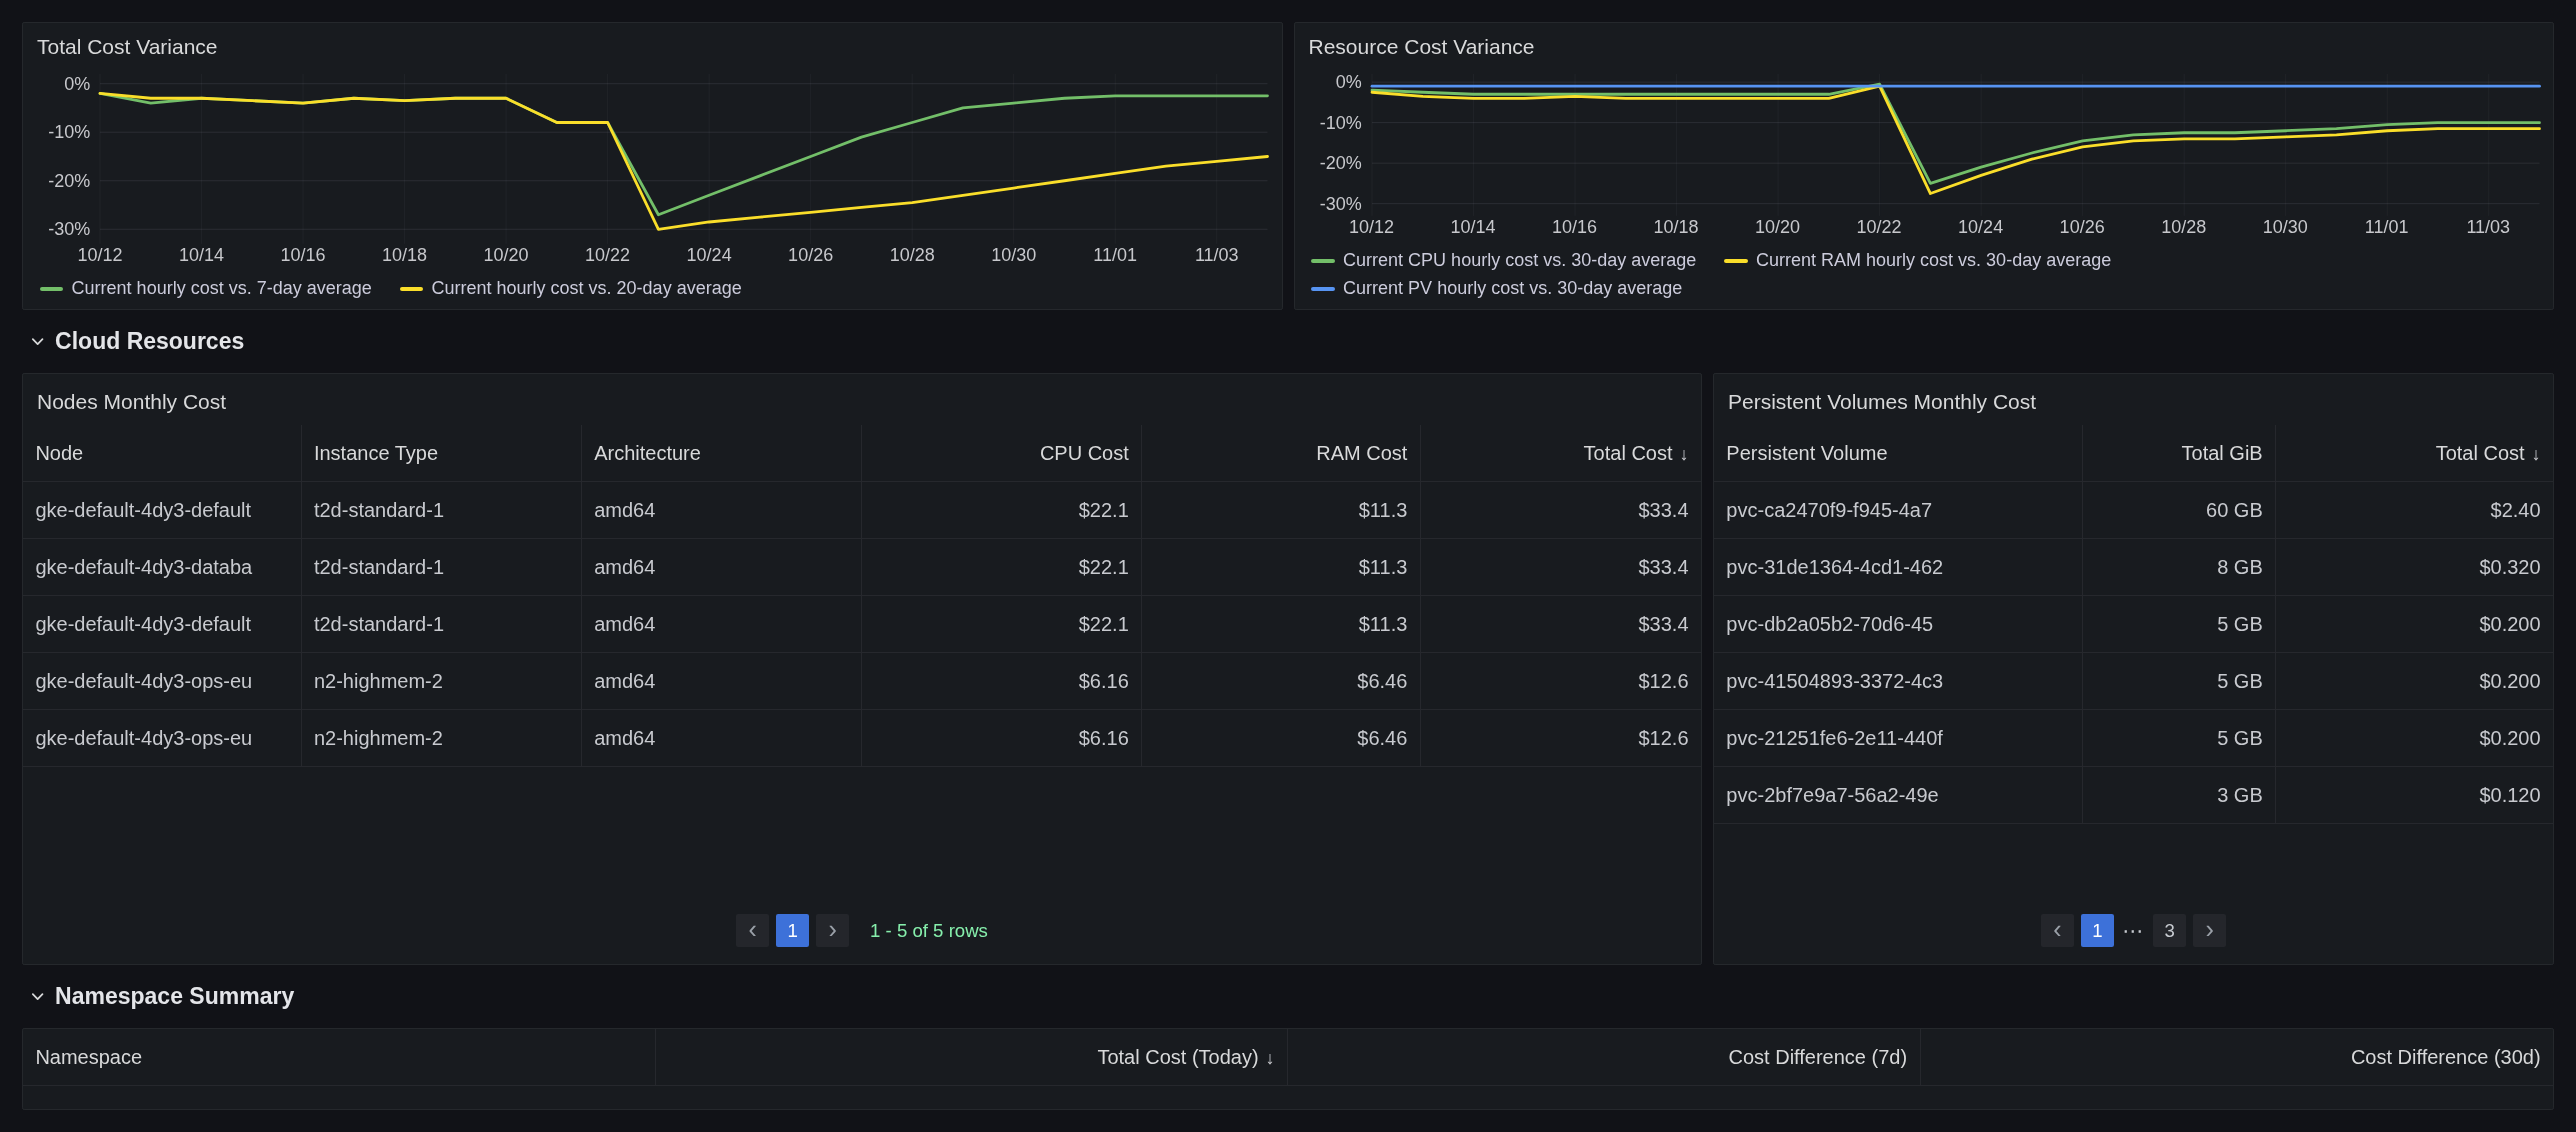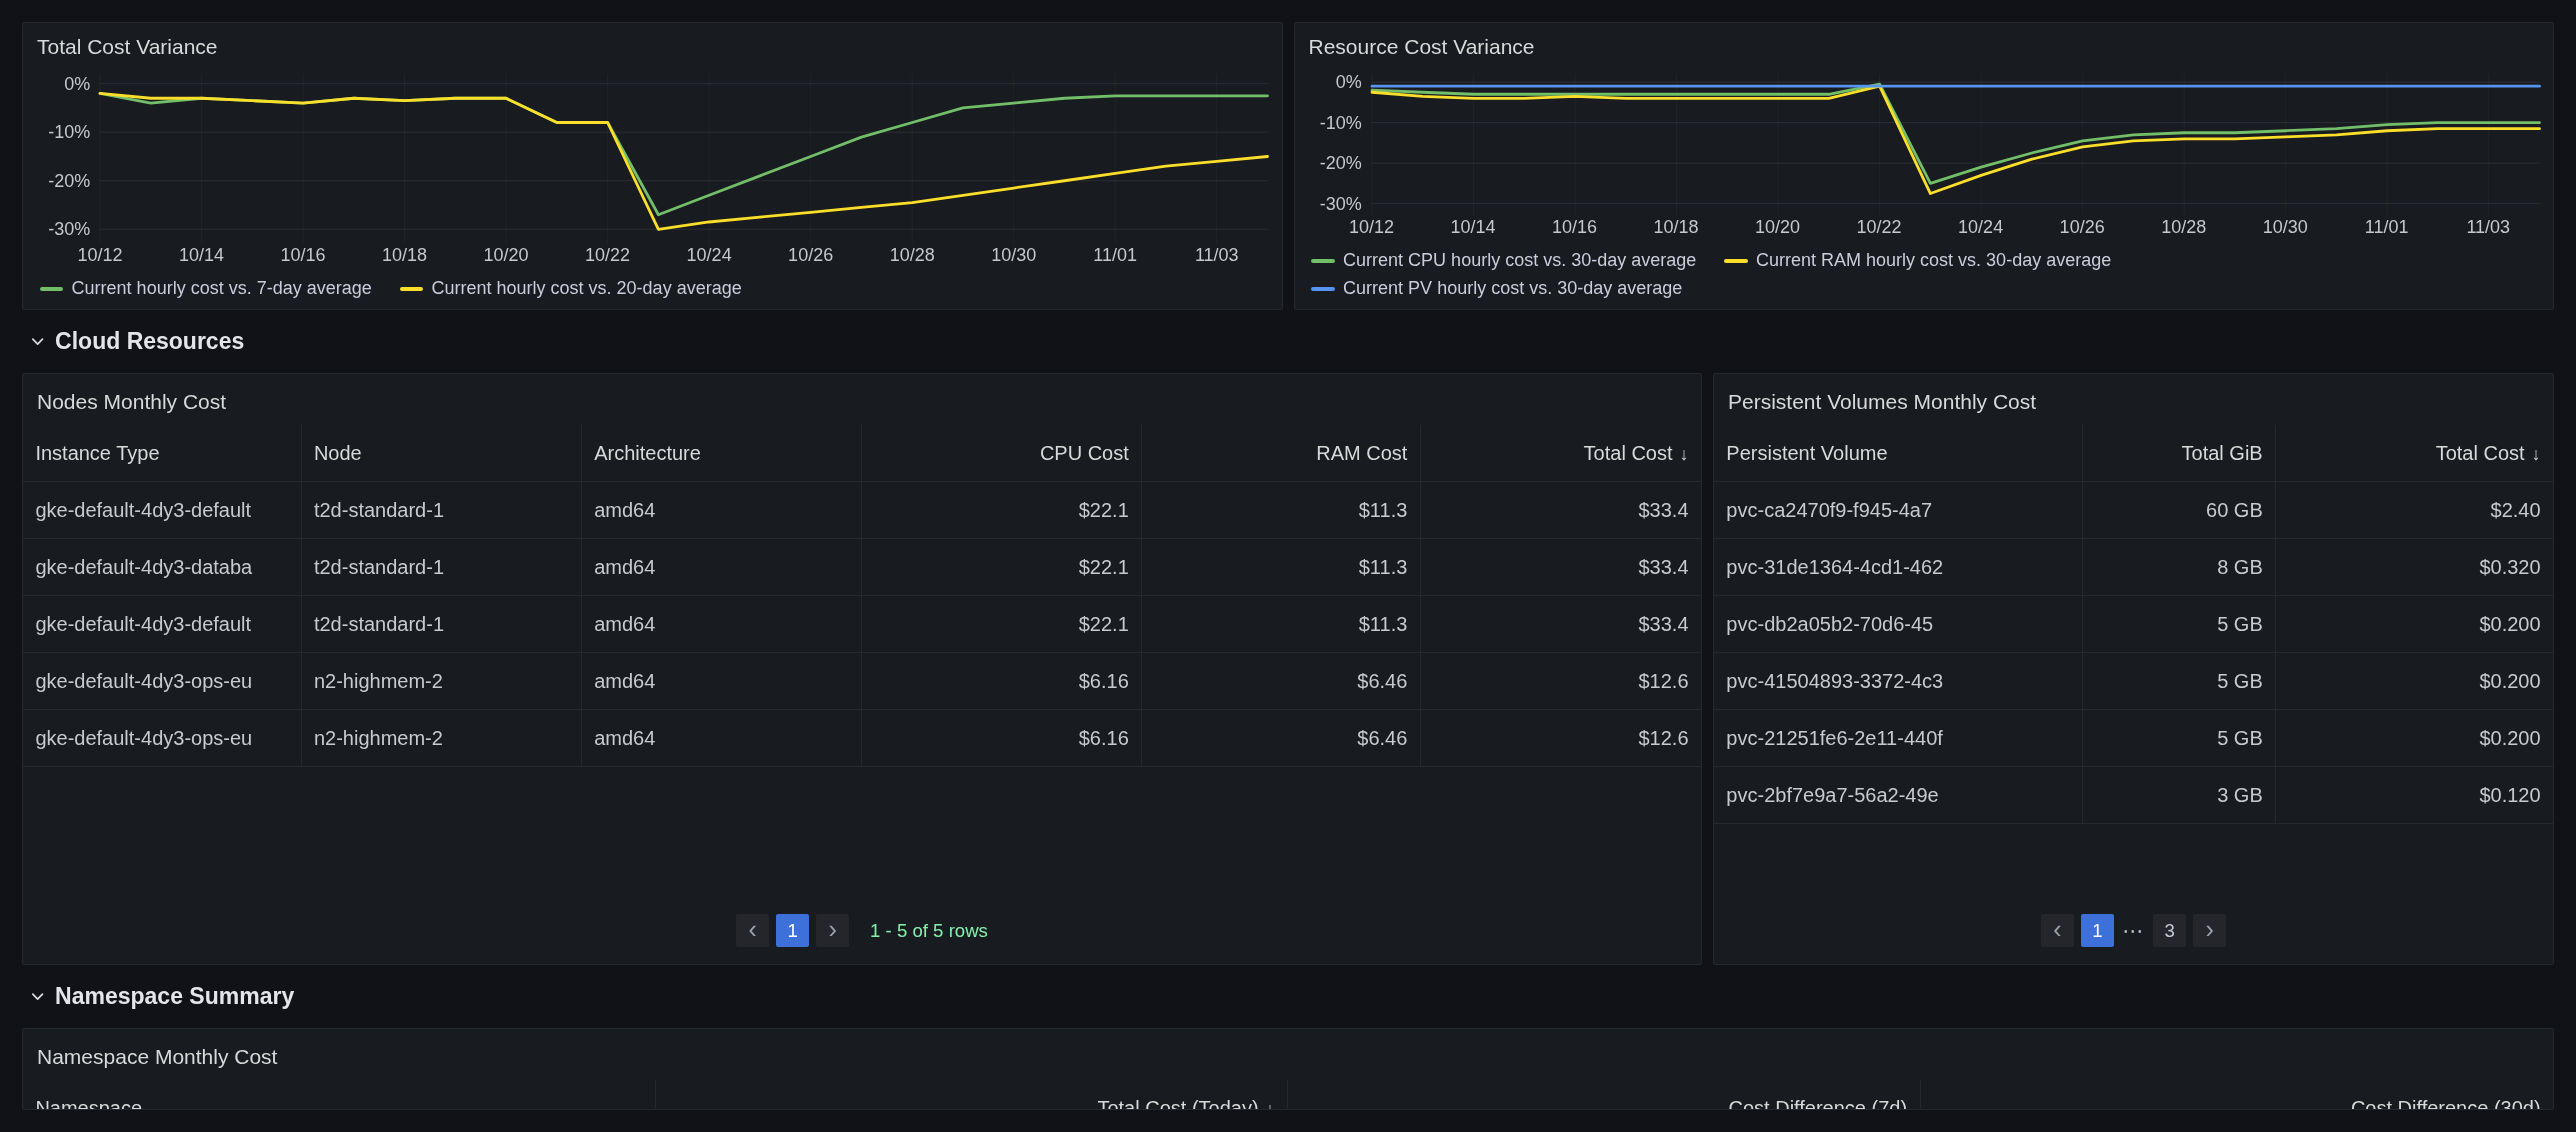--- a/index.html
+++ b/index.html
@@ -209,22 +209,22 @@
           <path d="M6 9 L12 15 L18 9" fill="none" stroke="#d8d9da" stroke-width="2.2" stroke-linecap="round" stroke-linejoin="round"></path>
         </svg>
     </span>
     <span class="section-label">Cloud Resources</span>
   </div>
 
   <div class="row tables">
     <div class="panel table-panel nodes-panel">
       <div class="panel-title">Nodes Monthly Cost</div>
       <div class="gtable" style="grid-template-columns: 16.6% 16.7% 16.7% 16.7% 16.6% 16.7%;">
+          <div class="th"><span>Node</span></div>
           <div class="th"><span>Instance Type</span></div>
-          <div class="th"><span>Node</span></div>
           <div class="th"><span>Architecture</span></div>
           <div class="th al-right"><span>CPU Cost</span></div>
           <div class="th al-right"><span>RAM Cost</span></div>
           <div class="th al-right col-last"><span>Total Cost</span><span class="sort-arrow">↓</span></div>
           <div class="td">gke-default-4dy3-default</div>
           <div class="td">t2d-standard-1</div>
           <div class="td">amd64</div>
           <div class="td al-right">$22.1</div>
           <div class="td al-right">$11.3</div>
           <div class="td al-right col-last">$33.4</div>
@@ -298,21 +298,20 @@
   <div class="section">
     <span class="chev-icon">
       <svg width="19.3" height="19.3" viewBox="0 0 24 24">
           <path d="M6 9 L12 15 L18 9" fill="none" stroke="#d8d9da" stroke-width="2.2" stroke-linecap="round" stroke-linejoin="round"></path>
         </svg>
     </span>
     <span class="section-label">Namespace Summary</span>
   </div>
 
   <div class="panel table-panel ns-panel">
-    <div class="panel-title">Namespace Monthly Cost</div>
     <div class="gtable" style="grid-template-columns: 25% 25% 25% 25%;">
         <div class="th"><span>Namespace</span></div>
         <div class="th al-right"><span>Total Cost (Today)</span><span class="sort-arrow">↓</span></div>
         <div class="th al-right"><span>Cost Difference (7d)</span></div>
         <div class="th al-right col-last"><span>Cost Difference (30d)</span></div>
       </div>
   </div>
 
 </div>
 

